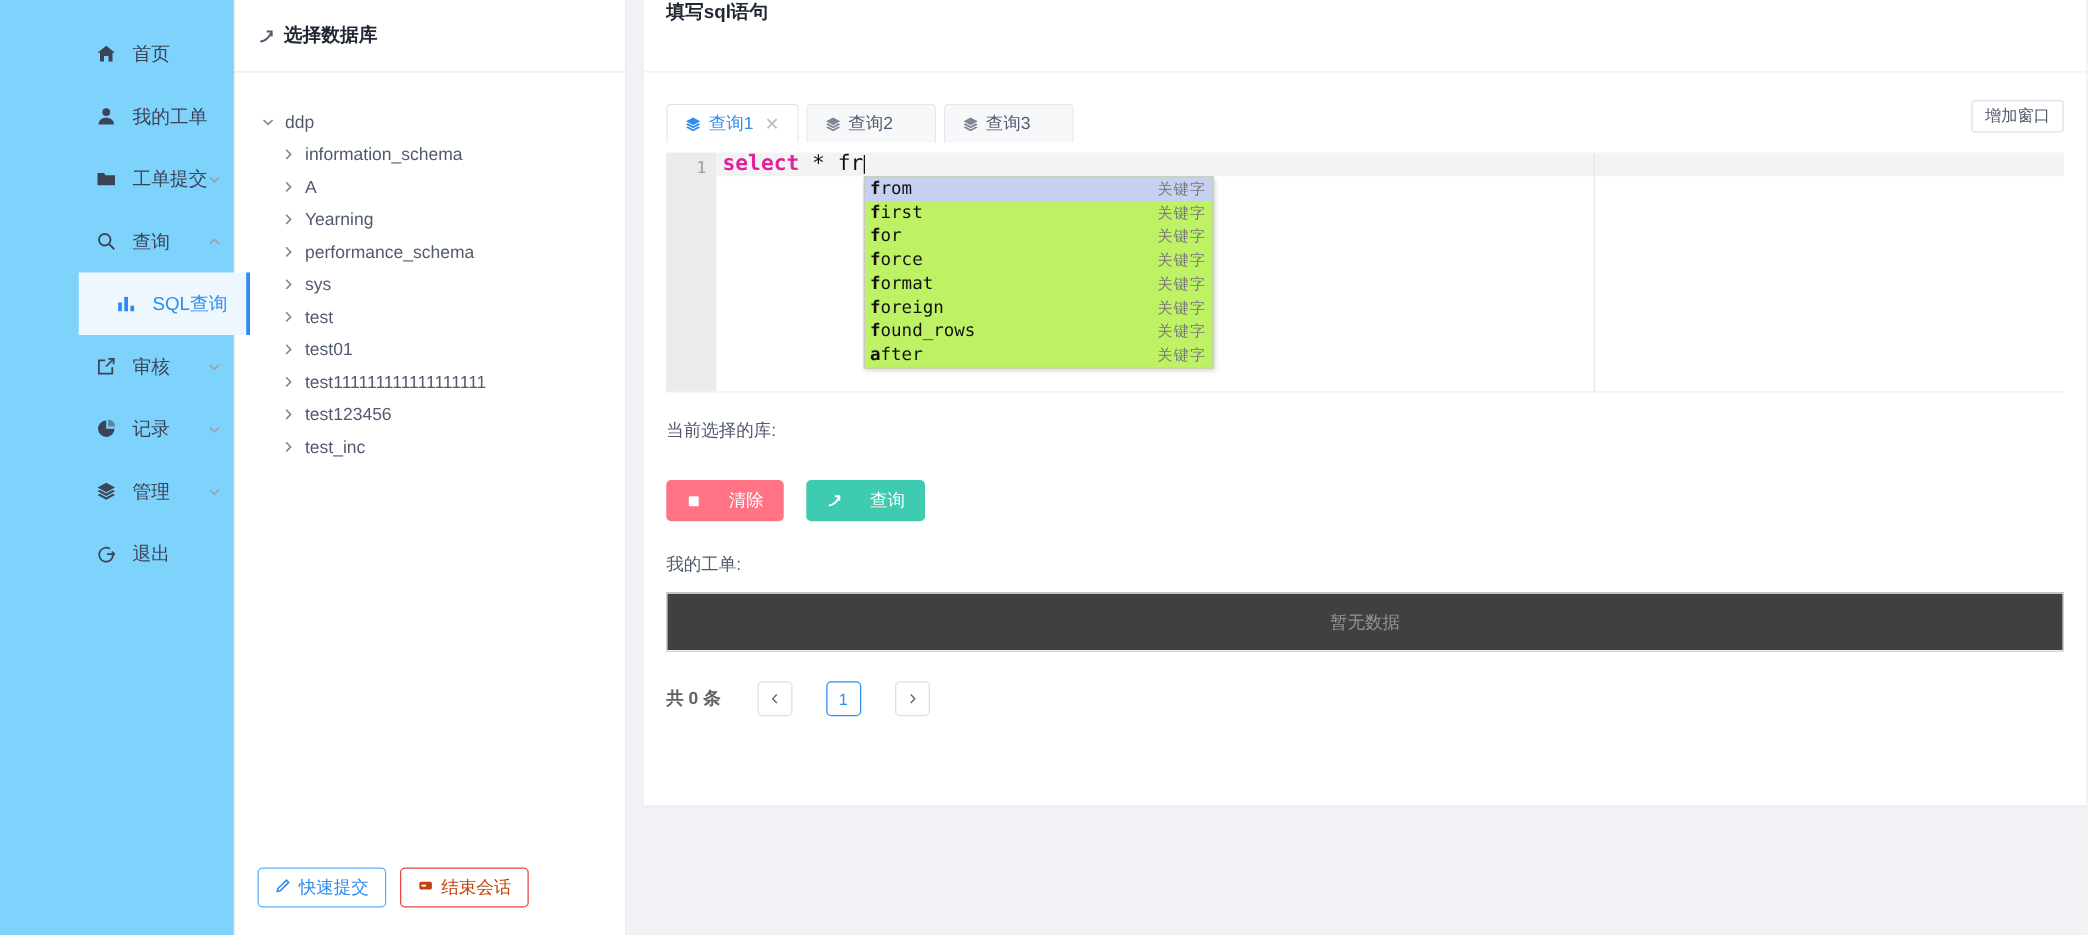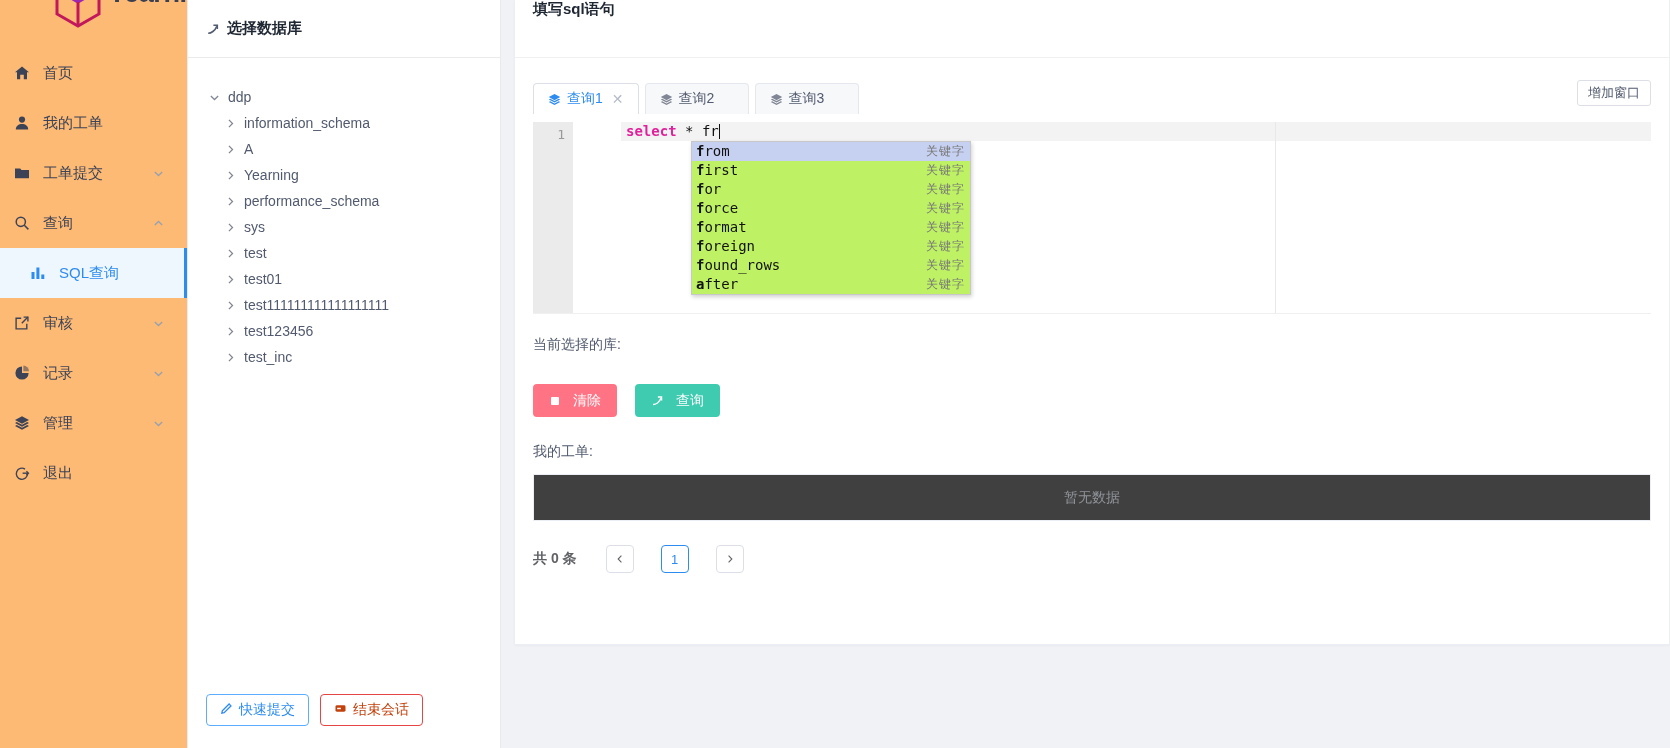--- a/index.html
+++ b/index.html
@@ -11,24 +11,24 @@
     font-family: "Liberation Sans", "DejaVu Sans", sans-serif;
     background: #f0f2f5;
     font-size: 14px;
     color: #303133;
   }
   .app { display: flex; width: 1670px; height: 748px; position: relative; }
 
   
   .sidebar {
     width: 188px; min-width: 188px; height: 748px;
-    background: #fdba74;
+    background: #7dd3fc;
     border-right: 1px solid #e8eaec;
-    display: flex; flex-direction: column;
-    position: relative; z-index: 5;
+    display: flex; flex-direction: row;
+    position: relative; z-index: 5; gap: 23px;
   }
   .logo-wrap {
     height: 30px; display: flex; align-items: flex-start;
     padding-left: 40px; overflow: hidden; position: relative;
   }
   .logo-mark { position: absolute; left: 52px; top: -26px; }
   .logo-text {
     position: absolute; left: 108px; top: -22px;
     font-size: 27px; font-weight: bold; color: #3a3f51;
     letter-spacing: -0.4px; white-space: nowrap;
@@ -131,21 +131,21 @@
     border-bottom: 1px solid #f0f0f0;
   }
   .gutter {
     width: 40px; background: #ebebeb; color: #999; font-size: 13px;
     text-align: right; padding: 3px 8px 0 0; line-height: 19px;
     user-select: none;
   }
   .code-area { flex: 1 1 auto; position: relative; }
   .code-line {
     height: 19px; line-height: 19px; padding-left: 5px;
-    font-size: 14px; background: #f3f3f3; display: flex; align-items: center; margin-left: 48px;
+    font-size: 17px; background: #f3f3f3; display: flex; align-items: center;
   }
   .kw { color: #e0219b; font-weight: bold; }
   .op { color: #111; padding: 0 0px; }
   .plain { color: #111; }
   .caret {
     display: inline-block; width: 1px; height: 15px; background: #111;
     margin-left: 0px; vertical-align: middle;
   }
   .editor-vline { position: absolute; left: 702px; top: 0; bottom: 0; width: 1px; background: #e8e8e8; }
 
@@ -166,21 +166,21 @@
   .ac-meta {
     color: #777; font-size: 12px; letter-spacing: 1px;
     font-family: "Liberation Sans", sans-serif;
   }
 
   .label-line { margin-top: 22px; font-size: 14px; color: #515a6e; }
   .btn-row { margin-top: 30px; display: flex; gap: 18px; }
   .btn {
     height: 33px; padding: 0 16px; border: none; border-radius: 4px;
     color: #fff; font-size: 14px; cursor: pointer;
-    display: inline-flex; align-items: center; gap: 12px;
+    display: inline-flex; align-items: center; gap: 22px;
   }
   .btn-clear { background: #ff7384; }
   .btn-query { background: #3ecbb0; }
   .btn .bico { display: flex; align-items: center; }
 
   .result-label { margin-top: 26px; font-size: 14px; color: #515a6e; }
   .empty-box {
     margin-top: 13px; height: 47px; border: 1px solid #ebeef5;
     display: flex; align-items: center; justify-content: center;
     color: #909399; font-size: 14px; background: #404040;

